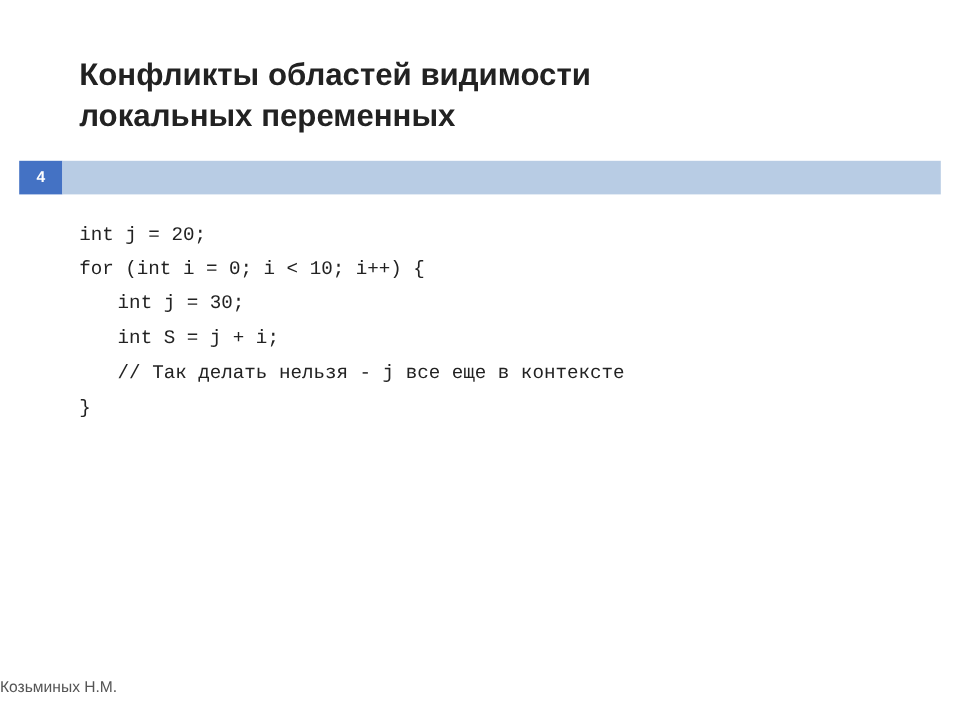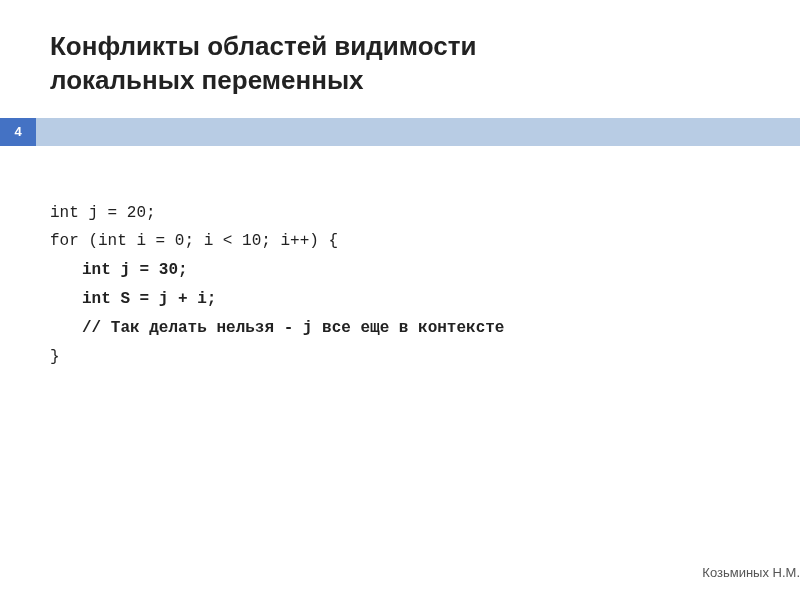--- a/index.html
+++ b/index.html
@@ -15,21 +15,21 @@
       font-family: Arial, sans-serif;
       overflow: hidden;
       position: relative;
     }
 
     .slide-container {
       width: 800px;
       height: 600px;
       background: #ffffff;
       position: relative;
-      padding: 0;
+      padding: 16px;
     }
 
     .title-section {
       padding: 30px 50px 20px 50px;
     }
 
     .slide-title {
       font-size: 26px;
       font-weight: bold;
       color: #222222;
@@ -56,46 +56,44 @@
     }
 
     .divider-line {
       flex: 1;
       background: #b8cce4;
       height: 100%;
     }
 
     .code-section {
       padding: 20px 50px 10px 50px;
-      margin-top: 33px;
     }
 
     .code-block {
       font-family: 'Courier New', Courier, monospace;
       font-size: 16px;
       color: #222222;
       line-height: 1.8;
     }
 
     .code-line {
       display: block;
       white-space: pre;
     }
 
     .indent1 {
       margin-left: 2em;
-      font-weight: bold;
     }
 
     .footer {
       position: absolute;
       bottom: 20px;
       left: 0;
       right: 0;
-      text-align: right;
+      text-align: left;
       font-size: 13px;
       color: #555555;
     }
   </style>
 </head>
 <body>
 
 <div class="slide-container">
 
   <div class="title-section">

